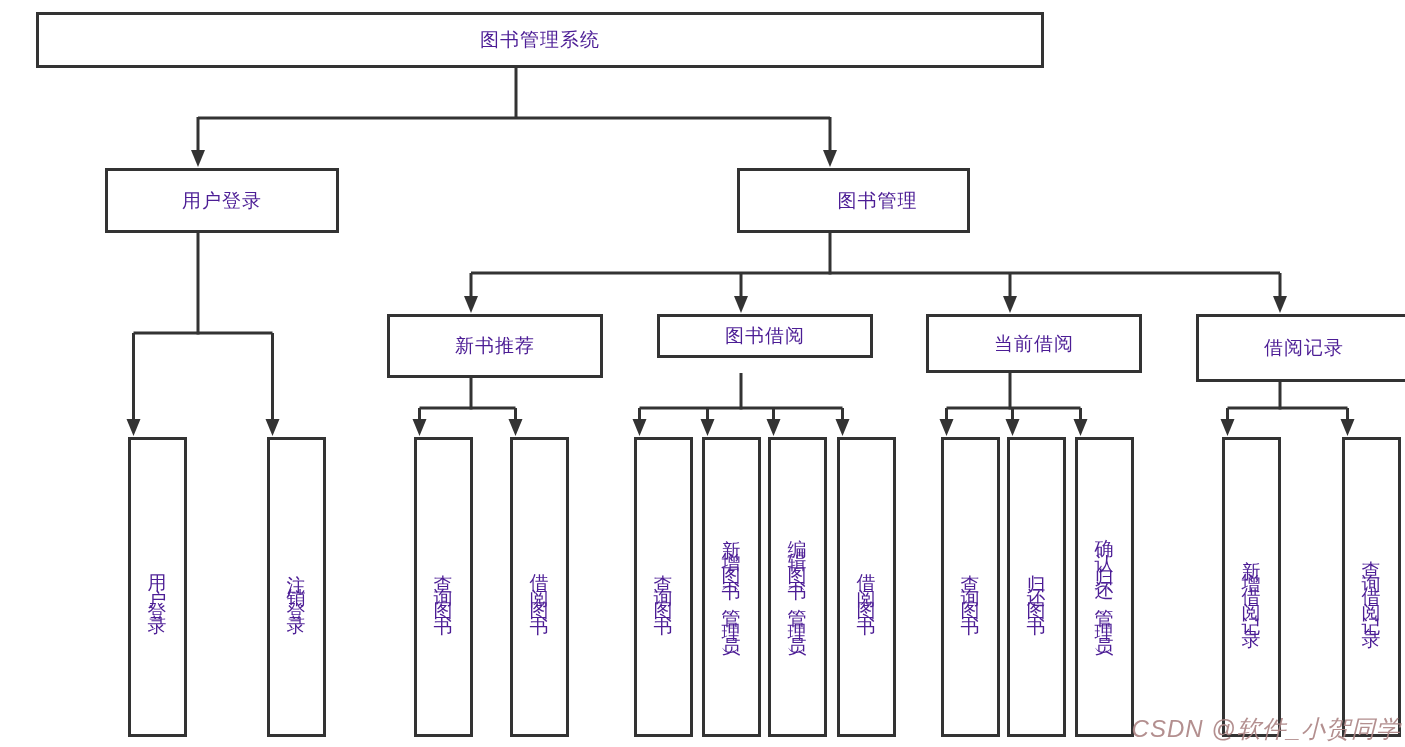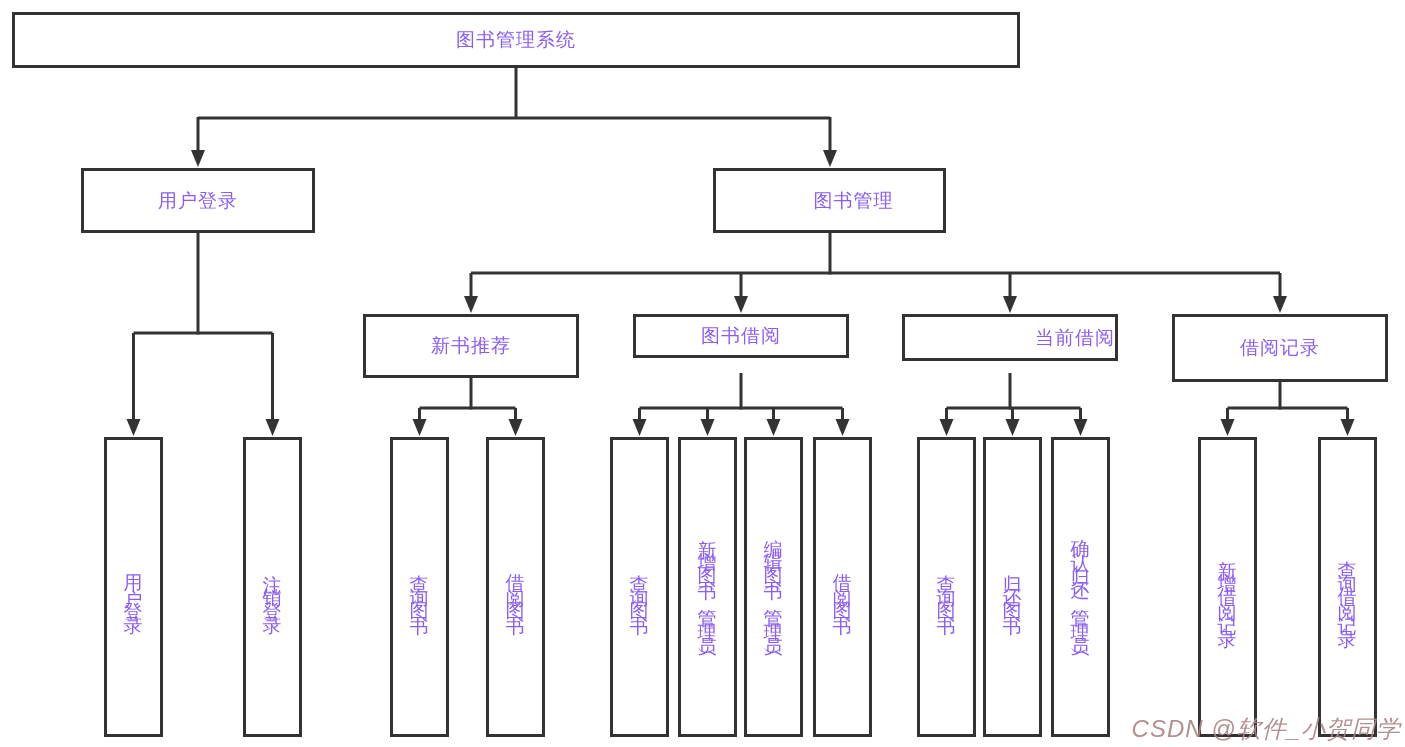--- a/index.html
+++ b/index.html
@@ -20,21 +20,22 @@
   .node {
     position: absolute;
     box-sizing: border-box;
     border: 3px solid #333333;
     background: #ffffff;
     display: flex;
     align-items: center;
     justify-content: center;
     font-size: 19px;
     letter-spacing: 1px;
-    color: #8b5cf6;
+    color: #4c1d95;
+    margin-left: 24px;
   }
   .leaf {
     width: 59px;
     top: 437px;
     height: 300px;
   }
   .vtext {
     writing-mode: vertical-rl;
     text-orientation: mixed;
     letter-spacing: 14px;
@@ -133,21 +134,21 @@
   <div class="node" style="left:713px; top:168px; width:233px; height:65px;padding-left:48px;">
     <span>图书管理</span>
   </div>
 
   <div class="node" style="left:363px; top:314px; width:216px; height:64px;">
     <span>新书推荐</span>
   </div>
   <div class="node" style="left:633px; top:314px; width:216px; height:44px;">
     <span>图书借阅</span>
   </div>
-  <div class="node" style="left:902px; top:314px; width:216px; height:47px;justify-content:flex-end;">
+  <div class="node" style="left:902px; top:314px; width:216px; height:59px;">
     <span>当前借阅</span>
   </div>
   <div class="node" style="left:1172px; top:314px; width:216px; height:68px;">
     <span>借阅记录</span>
   </div>
 
   <div class="node leaf" style="left:104px;">
     <span class="vtext">用户登录</span>
   </div>
   <div class="node leaf" style="left:243px;">

